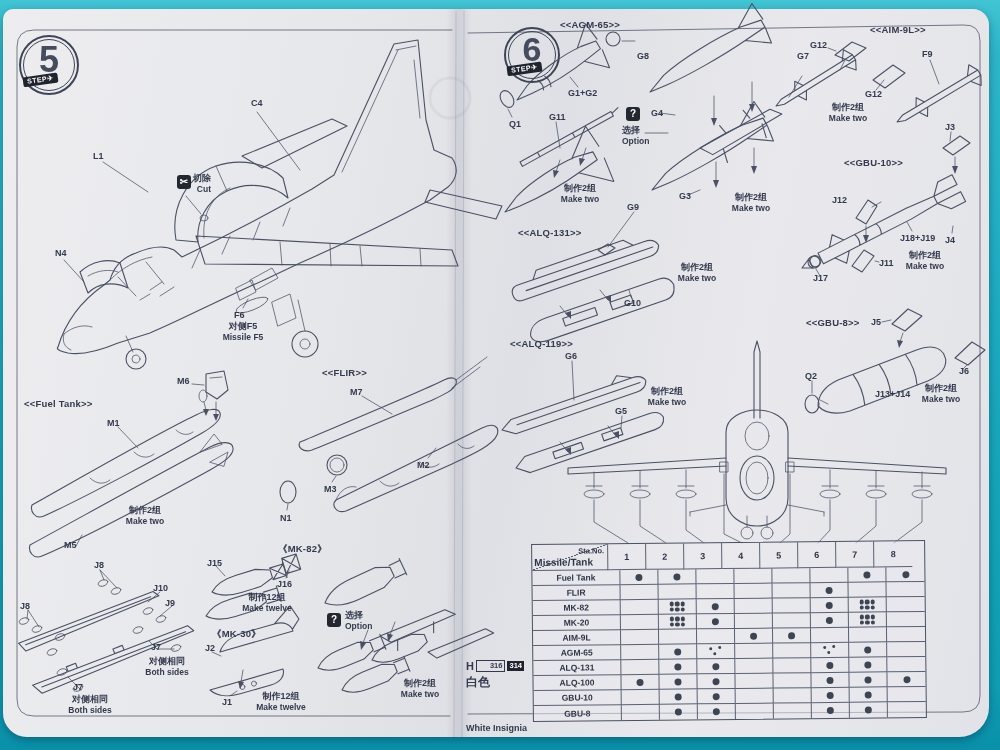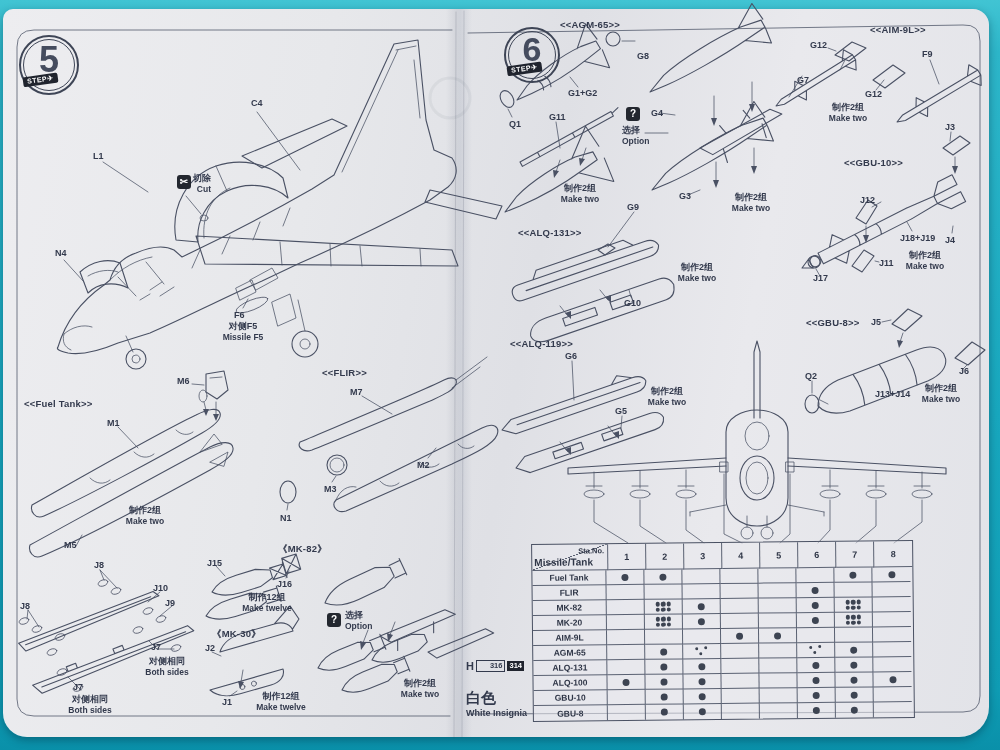--- a/index.html
+++ b/index.html
@@ -39,35 +39,35 @@
   .trow{display:flex;}
   .tcell{border-right:1px solid #5a6172;border-bottom:1px solid #5a6172;box-sizing:border-box;
     display:flex;align-items:center;justify-content:center;position:relative;}
   .trow .tcell:last-child{border-right:none;}
   .trow:last-child .tcell{border-bottom:none;}
   .corner{width:76px;height:26px;
     background-image:linear-gradient(to bottom right,transparent 49.3%,#5a6172 49.3%,#5a6172 50.7%,transparent 50.7%);}
   .corner .ct{position:absolute;top:2px;right:3px;font-size:7.5px;font-weight:bold;color:#2f3647;}
   .corner .cb{position:absolute;bottom:2px;left:2px;font-size:10px;font-weight:bold;color:#2f3647;}
   .colhead{width:38px;height:26px;font-size:9px;font-weight:bold;color:#2f3647;}
-  .rowlabel{width:74px;height:15px;font-size:8.5px;font-weight:bold;color:#2f3647;}
+  .rowlabel{width:88px;height:15px;font-size:8.5px;font-weight:bold;color:#2f3647;}
   .dcell{width:38px;height:15px;}
   .dot{width:7px;height:7px;border-radius:50%;background:#3d4452;display:block;}
   .six{display:flex;flex-wrap:wrap;width:17px;gap:1px;justify-content:center;}
   .six i{width:4.4px;height:4.4px;border-radius:50%;background:#3d4452;display:block;}
   .tri{position:relative;width:14px;height:10px;}
   .tri i{position:absolute;width:3.4px;height:3.4px;border-radius:50%;background:#3d4452;display:block;}
   .tri i:nth-child(1){left:0;top:1px;} .tri i:nth-child(2){left:9px;top:0;} .tri i:nth-child(3){left:4.5px;top:6px;}
   .insig{position:absolute;left:466px;top:660px;color:#333a4d;font-weight:bold;}
   .insig .row1{font-size:11px;display:flex;align-items:center;gap:2px;}
   .insig .ibox{font-size:7.5px;padding:0 2px;line-height:10px;height:10px;}
   .insig .outline{border:1px solid #333a4d;color:#333a4d;padding-left:13px;}
   .insig .solid{background:#20242e;color:#fff;}
-  .insig .zh2{display:block;font-size:15px;margin-top:17px;}
-  .insig .en2{display:block;font-size:9px;}
+  .insig .zh2{display:block;font-size:12px;margin-top:2px;}
+  .insig .en2{display:block;font-size:9px;margin-top:32px;}
   .kitnum{position:absolute;left:14px;top:760px;font-size:13px;font-weight:normal;color:#3a4152;letter-spacing:.5px;}
 </style>
 </head>
 <body>
 
 <div class="sheet">
   <div class="paper"></div>
   <div class="fold"></div>
 
   <svg class="art" width="1000" height="750" viewBox="0 0 1000 750">
@@ -424,30 +424,30 @@
   <span class="L part" style="left:624px;top:298px">G10</span>
   <span class="L sec" style="left:510px;top:338px">&lt;&lt;ALQ-119&gt;&gt;</span>
   <span class="L part" style="left:565px;top:351px">G6</span>
   <span class="L part" style="left:615px;top:406px">G5</span>
   <div class="L note" style="left:639px;top:386px;width:56px">
     <span class="zh">制作2组</span>
       <span class="en">Make two</span>
   </div>
   <span class="L sec" style="left:870px;top:24px">&lt;&lt;AIM-9L&gt;&gt;</span>
   <span class="L part" style="left:810px;top:40px">G12</span>
-  <span class="L part" style="left:797px;top:75px">G7</span>
+  <span class="L part" style="left:797px;top:51px">G7</span>
   <span class="L part" style="left:865px;top:89px">G12</span>
   <span class="L part" style="left:922px;top:49px">F9</span>
   <div class="L note" style="left:820px;top:102px;width:56px">
     <span class="zh">制作2组</span>
       <span class="en">Make two</span>
   </div>
   <span class="L part" style="left:945px;top:122px">J3</span>
   <span class="L sec" style="left:844px;top:157px">&lt;&lt;GBU-10&gt;&gt;</span>
-  <span class="L part" style="left:860px;top:195px">J12</span>
+  <span class="L part" style="left:832px;top:195px">J12</span>
   <span class="L part" style="left:900px;top:233px">J18+J19</span>
   <span class="L part" style="left:945px;top:235px">J4</span>
   <div class="L note" style="left:897px;top:250px;width:56px">
     <span class="zh">制作2组</span>
       <span class="en">Make two</span>
   </div>
   <span class="L part" style="left:879px;top:258px">J11</span>
   <span class="L part" style="left:813px;top:273px">J17</span>
   <span class="L sec" style="left:806px;top:317px">&lt;&lt;GBU-8&gt;&gt;</span>
   <span class="L part" style="left:871px;top:317px">J5</span>

